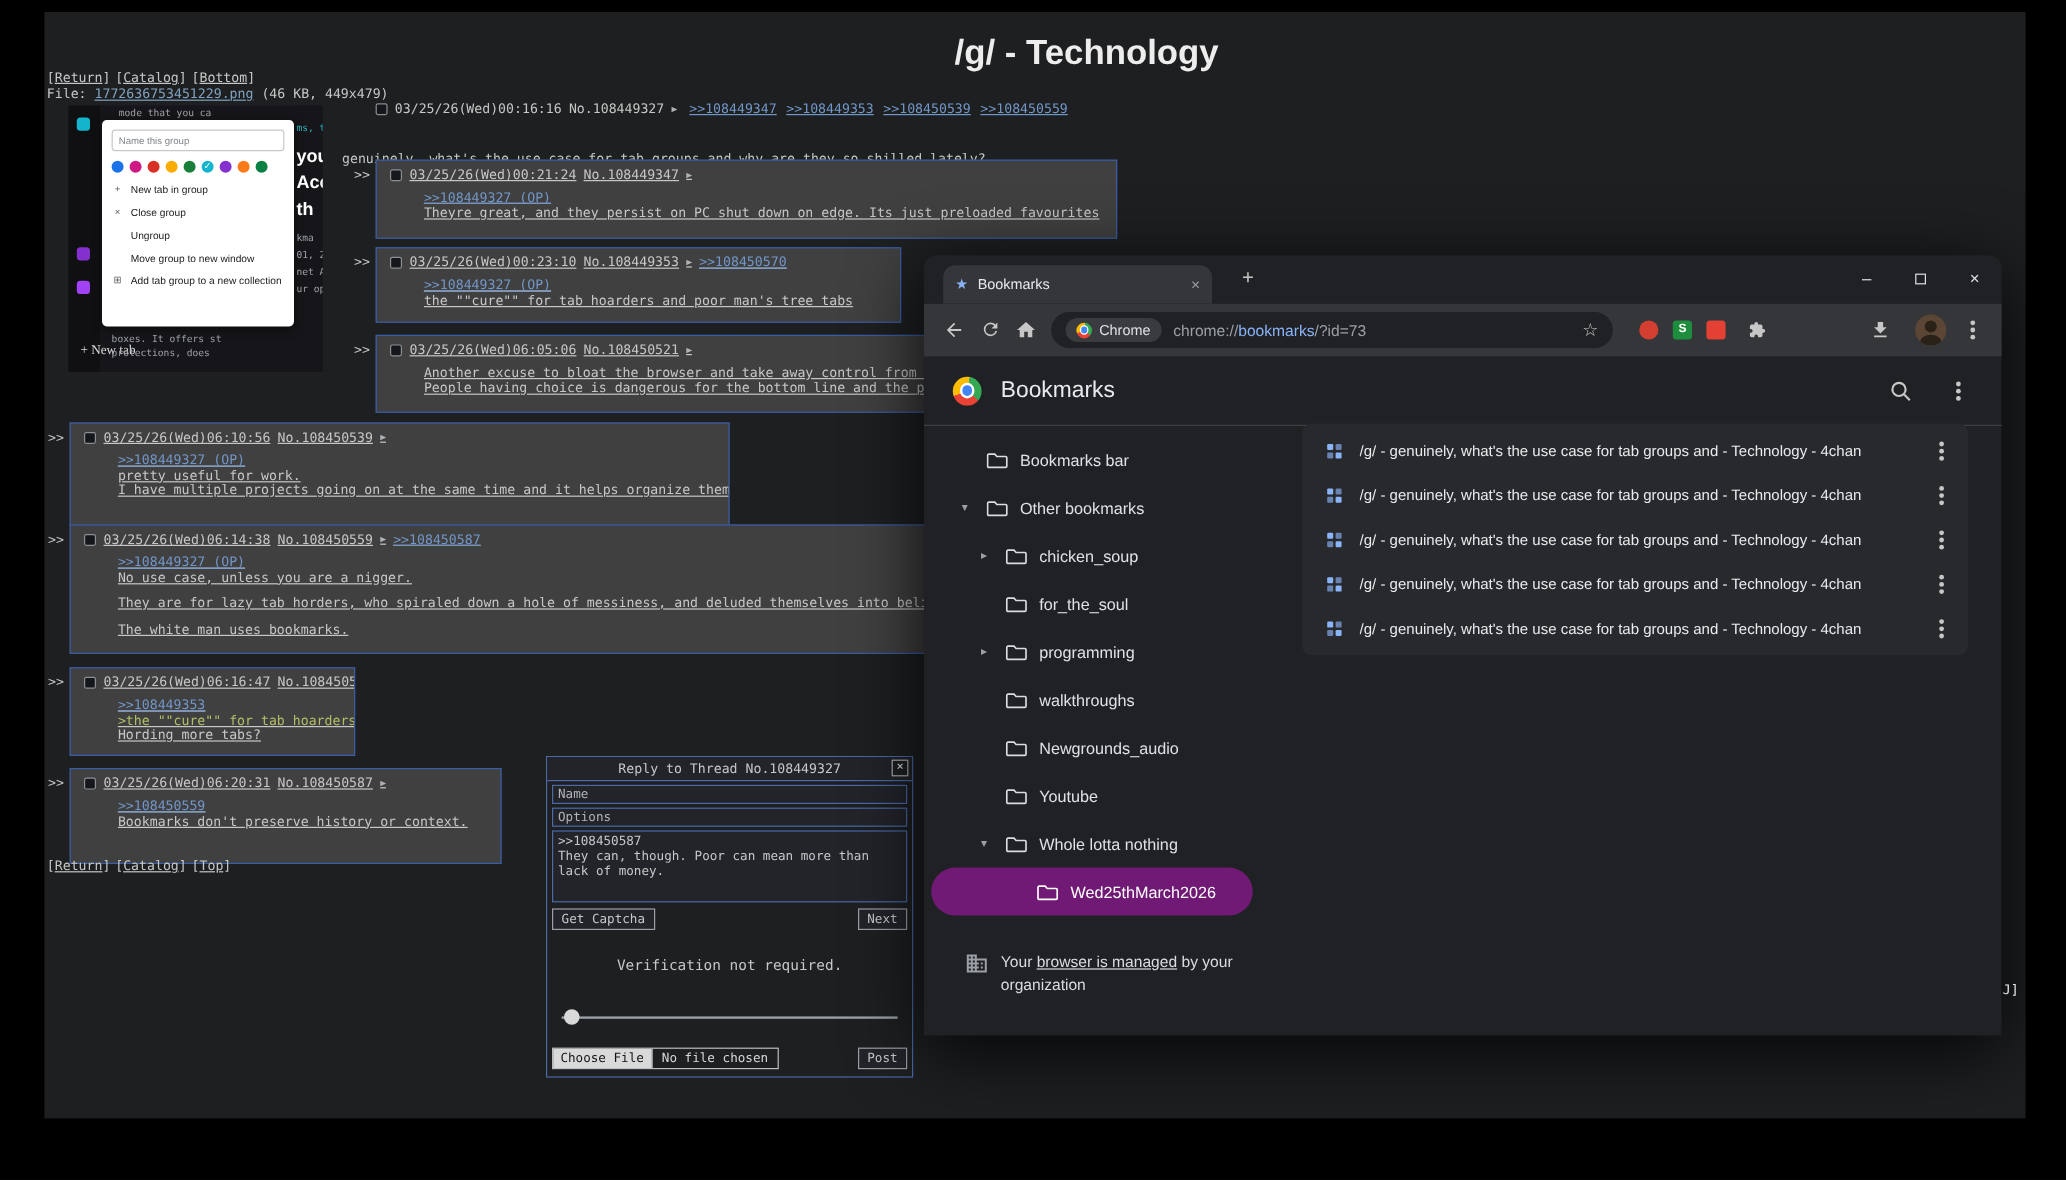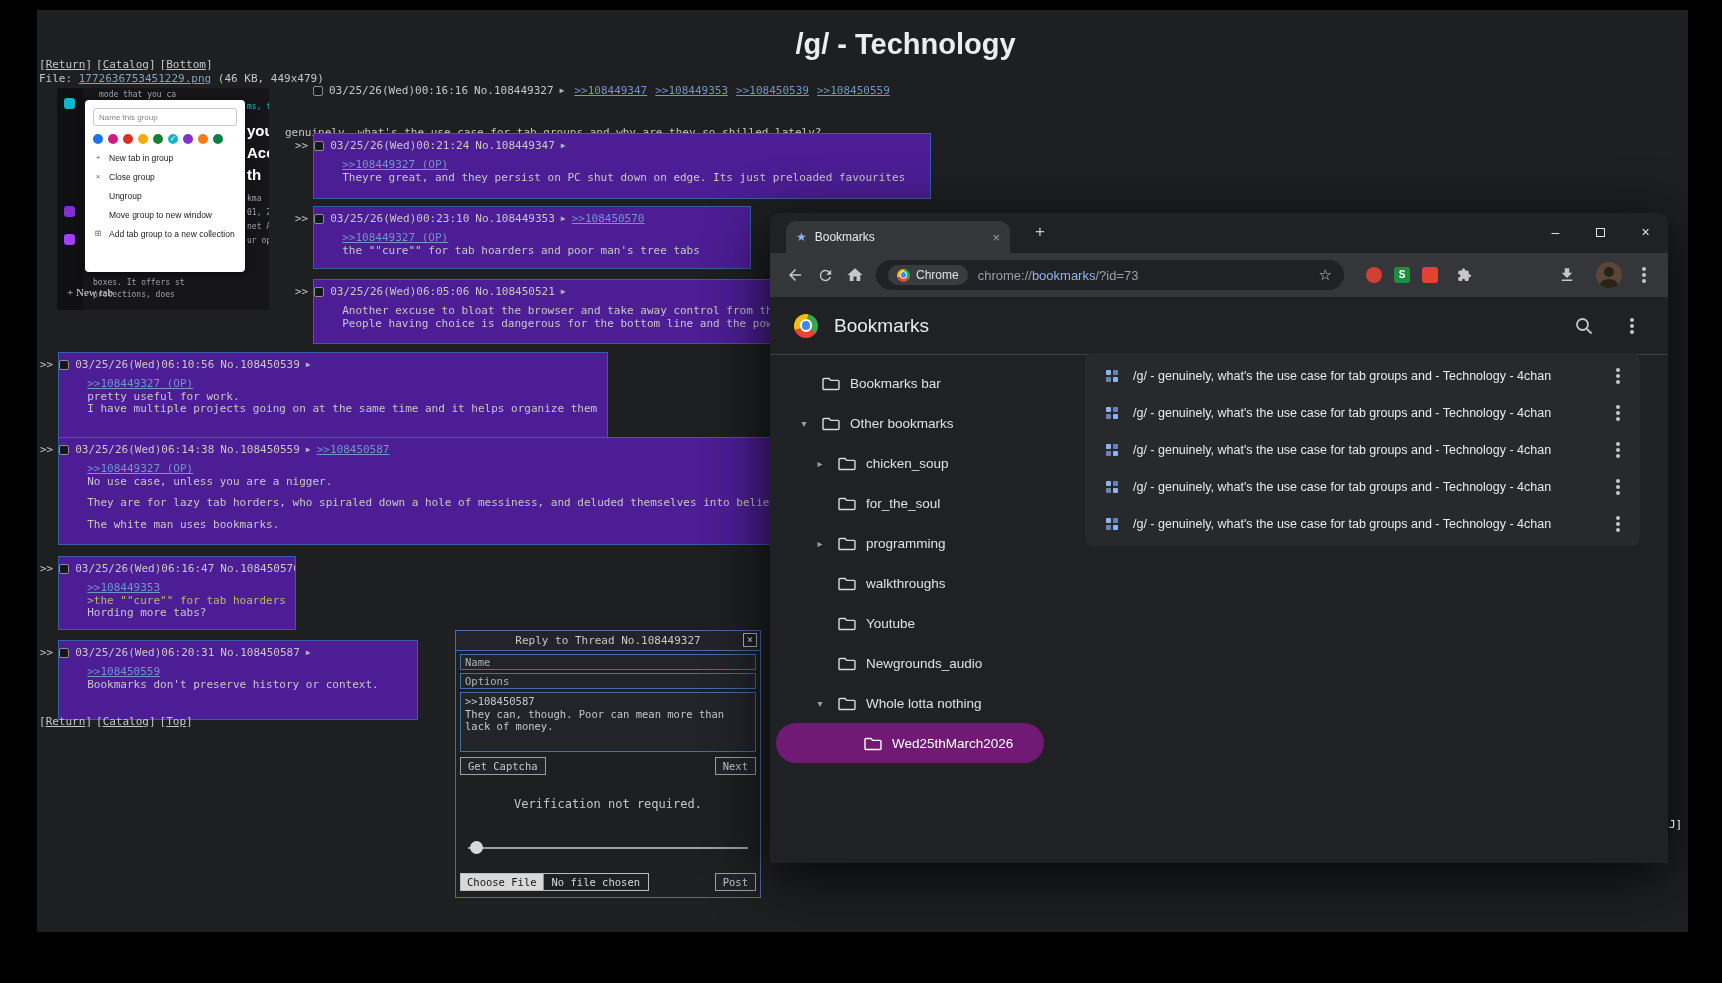--- a/index.html
+++ b/index.html
@@ -46,21 +46,21 @@
   .fg1{left:42px;top:2px;} .fg2{left:190px;top:14px;color:#27b3bd;}
   .fg3,.fg4,.fg5{font-family:"Liberation Sans",sans-serif;font-weight:bold;font-size:15px;color:#fff;}
   .fg3{left:190px;top:34px;} .fg4{left:190px;top:56px;} .fg5{left:190px;top:78px;}
   .fg6{left:190px;top:106px;} .fg7{left:190px;top:120px;} .fg8{left:190px;top:134px;} .fg9{left:190px;top:148px;}
   .fg10{left:36px;top:190px;} .fg11{left:36px;top:202px;}
 
   
   .replies{position:absolute;inset:0;}
   .reply-row{position:absolute;display:flex;align-items:flex-start;gap:5px;}
   .side-arrows{color:#c5c8c6;padding-top:6px;}
-  .post{background:#4c1d95;border:1px solid #3a5da8;padding:5px 0;overflow:hidden;}
+  .post{background:#404040;border:1px solid #3a5da8;padding:5px 11px;overflow:hidden;text-decoration:underline;}
   .ph{display:flex;align-items:center;gap:6px;white-space:nowrap;}
   .r-body{margin:7px 0 0 28px;}
   .line{line-height:12.5px;white-space:nowrap;}
   .line.blank{height:9px;}
   .line.greentext{color:#b5bd68;}
   .r1{left:258px;top:123px;} .r1 .post{width:618px;height:66px;}
   .r2{left:258px;top:196px;} .r2 .post{width:438px;height:63px;}
   .r3{left:258px;top:269px;} .r3 .post{width:465px;height:65px;}
   .r4{left:3px;top:342px;}  .r4 .post{width:550px;height:86px;}
   .r5{left:3px;top:427px;}  .r5 .post{width:718px;height:108px;}
@@ -486,28 +486,28 @@
         <svg class="ficon" width="18" height="15" viewBox="0 0 18 15">
           <path d="M2 2.5h5l1.7 1.9H16c.55 0 1 .45 1 1v7.1c0 .55-.45 1-1 1H2c-.55 0-1-.45-1-1v-9c0-.55.45-1 1-1z" fill="none" stroke="currentColor" stroke-width="1.4"></path>
         </svg>
         <span class="tlabel">walkthroughs</span>
       </div>
       <div class="tree-row lv1">
         <span class="tarrow"></span>
         <svg class="ficon" width="18" height="15" viewBox="0 0 18 15">
           <path d="M2 2.5h5l1.7 1.9H16c.55 0 1 .45 1 1v7.1c0 .55-.45 1-1 1H2c-.55 0-1-.45-1-1v-9c0-.55.45-1 1-1z" fill="none" stroke="currentColor" stroke-width="1.4"></path>
         </svg>
+        <span class="tlabel">Newgrounds_audio</span>
+      </div>
+      <div class="tree-row lv1">
+        <span class="tarrow"></span>
+        <svg class="ficon" width="18" height="15" viewBox="0 0 18 15">
+          <path d="M2 2.5h5l1.7 1.9H16c.55 0 1 .45 1 1v7.1c0 .55-.45 1-1 1H2c-.55 0-1-.45-1-1v-9c0-.55.45-1 1-1z" fill="none" stroke="currentColor" stroke-width="1.4"></path>
+        </svg>
         <span class="tlabel">Youtube</span>
-      </div>
-      <div class="tree-row lv1">
-        <span class="tarrow"></span>
-        <svg class="ficon" width="18" height="15" viewBox="0 0 18 15">
-          <path d="M2 2.5h5l1.7 1.9H16c.55 0 1 .45 1 1v7.1c0 .55-.45 1-1 1H2c-.55 0-1-.45-1-1v-9c0-.55.45-1 1-1z" fill="none" stroke="currentColor" stroke-width="1.4"></path>
-        </svg>
-        <span class="tlabel">Newgrounds_audio</span>
       </div>
       <div class="tree-row lv1">
         <span class="tarrow">▾</span>
         <svg class="ficon" width="18" height="15" viewBox="0 0 18 15">
           <path d="M2 2.5h5l1.7 1.9H16c.55 0 1 .45 1 1v7.1c0 .55-.45 1-1 1H2c-.55 0-1-.45-1-1v-9c0-.55.45-1 1-1z" fill="none" stroke="currentColor" stroke-width="1.4"></path>
         </svg>
         <span class="tlabel">Whole lotta nothing</span>
       </div>
       <div class="tree-row lv2 selected">
         <span class="tarrow"></span>
@@ -563,13 +563,19 @@
           <rect x="1" y="1" width="5" height="5" rx="1" fill="#8ab4f8"></rect>
           <rect x="8" y="1" width="5" height="5" rx="1" fill="#8ab4f8" opacity=".65"></rect>
           <rect x="1" y="8" width="5" height="5" rx="1" fill="#8ab4f8" opacity=".65"></rect>
           <rect x="8" y="8" width="5" height="5" rx="1" fill="#8ab4f8"></rect>
         </svg>
         <span class="ctext">/g/ - genuinely, what's the use case for tab groups and - Technology - 4chan</span>
         <span class="kebab"></span>
       </div>
     </div>
 
+  <div class="managed">
+    <svg width="20" height="20" viewBox="0 0 24 24">
+        <path d="M12 7V3H2v18h20V7H12zM6 19H4v-2h2v2zm0-4H4v-2h2v2zm0-4H4V9h2v2zm0-4H4V5h2v2zm4 12H8v-2h2v2zm0-4H8v-2h2v2zm0-4H8V9h2v2zm0-4H8V5h2v2zm10 12h-8v-2h2v-2h-2v-2h2v-2h-2V9h8v10zm-2-8h-2v2h2v-2zm0 4h-2v2h2v-2z" fill="#9aa0a6"></path>
+      </svg>
+    <span class="mtext"><span>Your </span><a class="mlink">browser is managed</a><span> by your organization</span></span>
+  </div>
 </div>
 
 </body></html>

